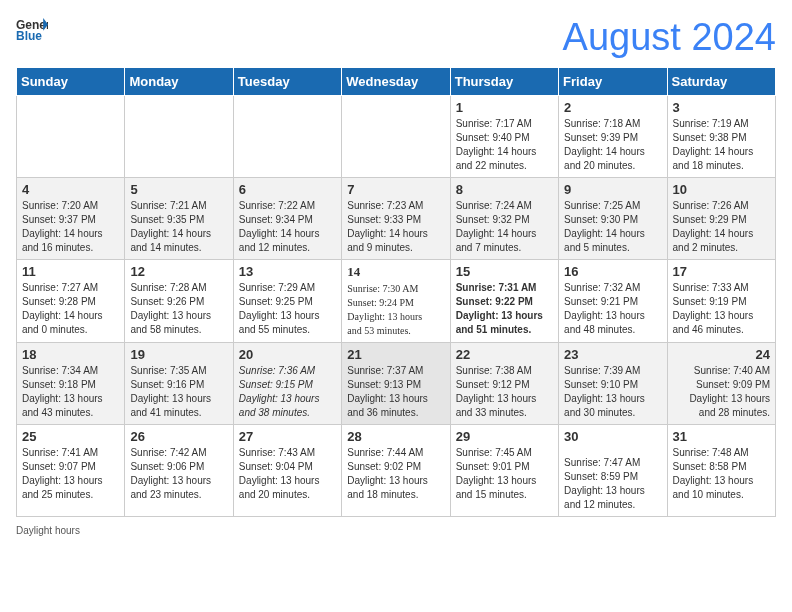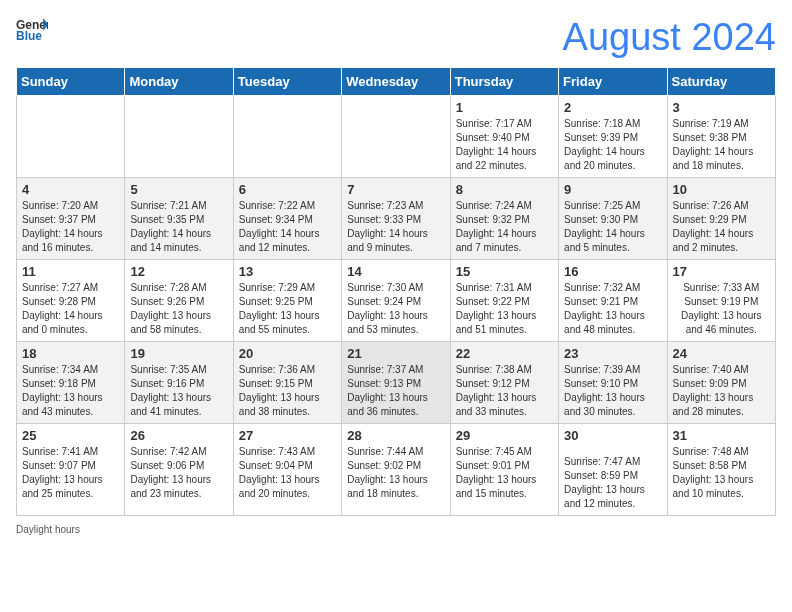--- a/index.html
+++ b/index.html
@@ -181,44 +181,44 @@
 Daylight: 13 hours
 and 58 minutes.</div>
         </td>
         <td style="background: rgb(255, 255, 255);">
           <div class="day-number">13</div>
           <div class="day-info" style="white-space: pre-line;">Sunrise: 7:29 AM
 Sunset: 9:25 PM
 Daylight: 13 hours
 and 55 minutes.</div>
         </td>
-        <td style="background: rgb(255, 255, 255);">
+        <td style="background: rgb(255, 255, 255); font-family: Liberation Serif, serif;">
           <div class="day-number">14</div>
           <div class="day-info" style="white-space: pre-line;">Sunrise: 7:30 AM
 Sunset: 9:24 PM
 Daylight: 13 hours
 and 53 minutes.</div>
         </td>
         <td style="background: rgb(255, 255, 255);">
           <div class="day-number">15</div>
-          <div class="day-info" style="white-space: pre-line;">Sunrise: 7:31 AM
+          <div class="day-info" style="white-space: pre-line; font-weight: bold;">Sunrise: 7:31 AM
 Sunset: 9:22 PM
 Daylight: 13 hours
 and 51 minutes.</div>
         </td>
         <td style="background: rgb(255, 255, 255);">
           <div class="day-number">16</div>
           <div class="day-info" style="white-space: pre-line;">Sunrise: 7:32 AM
 Sunset: 9:21 PM
 Daylight: 13 hours
 and 48 minutes.</div>
         </td>
         <td style="background: rgb(255, 255, 255);">
           <div class="day-number">17</div>
-          <div class="day-info" style="white-space: pre-line; text-align: center;">Sunrise: 7:33 AM
+          <div class="day-info" style="white-space: pre-line;">Sunrise: 7:33 AM
 Sunset: 9:19 PM
 Daylight: 13 hours
 and 46 minutes.</div>
         </td>
       </tr>
       <tr>
         <td style="background: rgb(242, 242, 242);">
           <div class="day-number">18</div>
           <div class="day-info" style="white-space: pre-line;">Sunrise: 7:34 AM
 Sunset: 9:18 PM
@@ -227,21 +227,21 @@
         </td>
         <td style="background: rgb(242, 242, 242);">
           <div class="day-number">19</div>
           <div class="day-info" style="white-space: pre-line;">Sunrise: 7:35 AM
 Sunset: 9:16 PM
 Daylight: 13 hours
 and 41 minutes.</div>
         </td>
         <td style="background: rgb(242, 242, 242);">
           <div class="day-number">20</div>
-          <div class="day-info" style="white-space: pre-line;">Sunrise: 7:36 AM
+          <div class="day-info" style="white-space: pre-line; font-style: italic;">Sunrise: 7:36 AM
 Sunset: 9:15 PM
 Daylight: 13 hours
 and 38 minutes.</div>
         </td>
         <td style="background: #e5e5e5;">
           <div class="day-number">21</div>
           <div class="day-info" style="white-space: pre-line;">Sunrise: 7:37 AM
 Sunset: 9:13 PM
 Daylight: 13 hours
 and 36 minutes.</div>
@@ -253,21 +253,21 @@
 Daylight: 13 hours
 and 33 minutes.</div>
         </td>
         <td style="background: rgb(242, 242, 242); margin-left: 40px;">
           <div class="day-number">23</div>
           <div class="day-info" style="white-space: pre-line;">Sunrise: 7:39 AM
 Sunset: 9:10 PM
 Daylight: 13 hours
 and 30 minutes.</div>
         </td>
-        <td style="background: rgb(242, 242, 242);">
+        <td style="background: rgb(242, 242, 242); text-align: right;">
           <div class="day-number">24</div>
           <div class="day-info" style="white-space: pre-line;">Sunrise: 7:40 AM
 Sunset: 9:09 PM
 Daylight: 13 hours
 and 28 minutes.</div>
         </td>
       </tr>
       <tr>
         <td style="background: rgb(255, 255, 255);">
           <div class="day-number">25</div>

